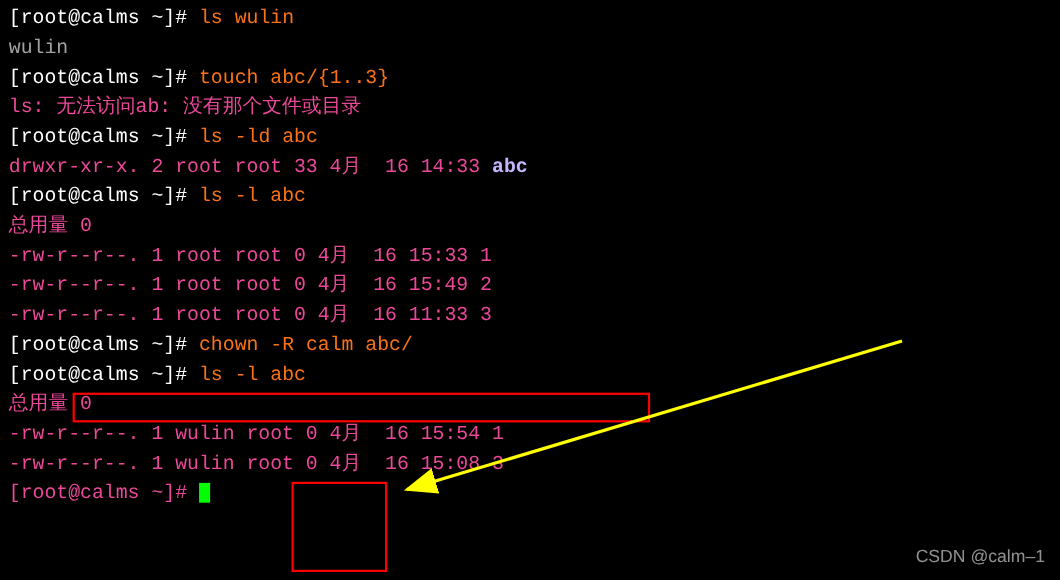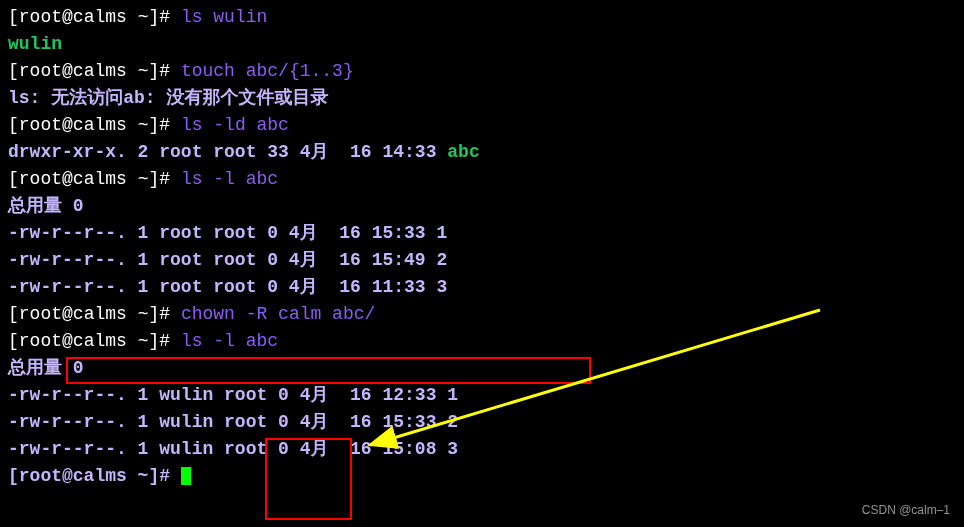--- a/index.html
+++ b/index.html
@@ -10,37 +10,37 @@
       line-height: 1.5;
       color: #fff;
       padding: 4px 8px;
       width: 964px;
       height: 527px;
       position: relative;
       overflow: hidden;
     }
     .term-line { white-space: pre; position: relative; }
     .prompt-bracket, .prompt-hash { color: #fff; }
-    .yellow { color: #22c55e; font-weight: bold; }
-    .blue-bold { color: #22c55e; font-weight: bold; }
-    .cmd { color: #8b5cf6; }
-    .output { color: #c4b5fd; font-weight: bold; }
+    .yellow { color: #a3a3a3; font-weight: normal; }
+    .blue-bold { color: #c4b5fd; font-weight: bold; }
+    .cmd { color: #f97316; }
+    .output { color: #ec4899; }
     .cursor {
       display: inline-block;
       width: 10px;
       height: 18px;
       background: #00ff00;
       vertical-align: middle;
     }
     .watermark {
       position: absolute;
       bottom: 8px;
       right: 14px;
       color: #cfcfcf;
-      font-size: 12px;
+      font-size: 16px;
       font-family: Arial, sans-serif;
       opacity: 0.7;
     }
     
     .redbox {
       position: absolute;
       border: 2px solid #ff0000;
       pointer-events: none;
     }
     
@@ -79,23 +79,22 @@
   <div class="term-line"><span class="output">-rw-r--r--. 1 root root 0 4月  16 15:49 2</span></div>
 
   <div class="term-line"><span class="output">-rw-r--r--. 1 root root 0 4月  16 11:33 3</span></div>
 
   <div class="term-line"><span class="prompt-bracket"><span>[</span><span>root</span><span>@</span><span>calms</span><span> </span><span>~</span><span>]# </span></span><span class="cmd">chown -R calm abc/</span></div>
 
   <div class="term-line"><span class="prompt-bracket"><span>[</span><span>root</span><span>@</span><span>calms</span><span> </span><span>~</span><span>]# </span></span><span class="cmd">ls -l abc</span></div>
 
   <div class="term-line"><span class="output">总用量 0</span></div>
 
-  <div class="term-line"><span class="output">-rw-r--r--. 1 wulin root 0 4月  16 12:33 1</span></div>
+  <div class="term-line"><span class="output">-rw-r--r--. 1 wulin root 0 4月  16 15:54 1</span></div>
 
-  <div class="term-line"><span class="output">-rw-r--r--. 1 wulin root 0 4月  16 15:33 2</span></div>
 
   <div class="term-line"><span class="output">-rw-r--r--. 1 wulin root 0 4月  16 15:08 3</span></div>
 
   <div class="term-line"><span class="output">[root@calms ~]# </span><span class="cursor"></span></div>
 
 </div>
 
 <div class="redbox" style="left:66px; top:357px; width:525px; height:27px;"></div>
 <div class="redbox" style="left:265px; top:438px; width:87px; height:82px;"></div>
 

